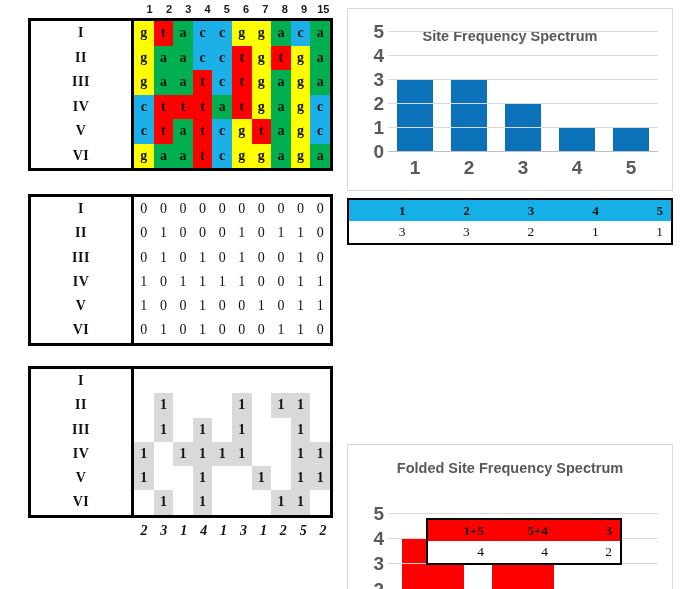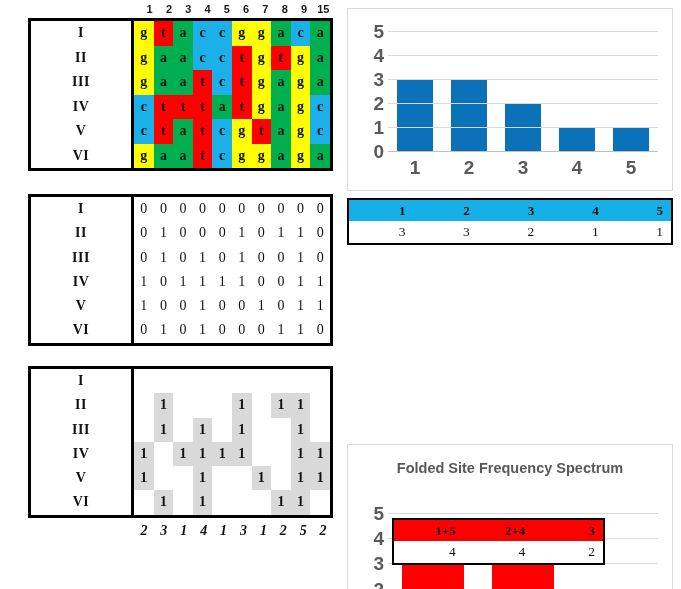--- a/index.html
+++ b/index.html
@@ -110,21 +110,21 @@
   .bar{width:68%;}
   .x-labels{position:absolute;left:34px;right:0;display:flex;}
   .x-lab{
     flex:1;text-align:center;font-size:19px;font-weight:bold;
     color:#595959;font-family:"Liberation Sans", sans-serif;
   }
 
   
   .data-table{position:absolute;border:2.5px solid #000;box-sizing:border-box;background:#fff;}
   #sfs-table{left:347px;top:198px;width:326px;height:47px;}
-  #fsfs-table{left:392px;top:518px;width:213px;height:47px;}
+  #fsfs-table{left:426px;top:518px;width:196px;height:47px;}
   .dt-row{display:flex;height:21px;}
   .dt-cell{
     flex:1;text-align:right;padding-right:8px;box-sizing:border-box;
     font-size:13px;font-weight:bold;color:#111;
     line-height:21px;font-family:"Liberation Serif", serif;
   }
   .dt-head-sfs{background:#15b0e8;}
   .dt-head-fsfs{background:#ff0000;}
   .dt-val{background:#fff;}
   .dt-val .dt-cell{font-weight:normal;font-size:13.5px;}
@@ -411,20 +411,21 @@
       <div class="sh-sum">1</div>
       <div class="sh-sum">3</div>
       <div class="sh-sum">1</div>
       <div class="sh-sum">2</div>
       <div class="sh-sum">5</div>
       <div class="sh-sum">2</div>
     </div>
 </div>
 
 <div class="panel chart-box" id="sfs-chart-panel">
+  <div class="chart-title" style="padding-top: 18px;">Site Frequency Spectrum</div>
   <div class="plot-wrap" style="top: 22px; height: 120px; padding-left: 6px; padding-right: 14px; box-sizing: border-box;">
     <div class="y-axis">
         <div class="y-tick" style="top: 120px;">0</div>
         <div class="y-tick" style="top: 96px;">1</div>
         <div class="y-tick" style="top: 72px;">2</div>
         <div class="y-tick" style="top: 48px;">3</div>
         <div class="y-tick" style="top: 24px;">4</div>
         <div class="y-tick" style="top: 0px;">5</div>
       </div>
     <div class="plot-area">
@@ -505,21 +506,21 @@
         <div class="gridline" style="top: 25.2px;"></div>
         <div class="gridline" style="top: 0px;"></div>
       </div>
   </div>
 
 </div>
 
 <div class="data-table" id="fsfs-table">
   <div class="dt-row dt-head-fsfs">
       <div class="dt-cell">1+5</div>
-      <div class="dt-cell">2+4</div>
+      <div class="dt-cell">5+4</div>
       <div class="dt-cell">3</div>
     </div>
   <div class="dt-row dt-val">
       <div class="dt-cell">4</div>
       <div class="dt-cell">4</div>
       <div class="dt-cell">2</div>
     </div>
 </div>
 
 </body></html>

